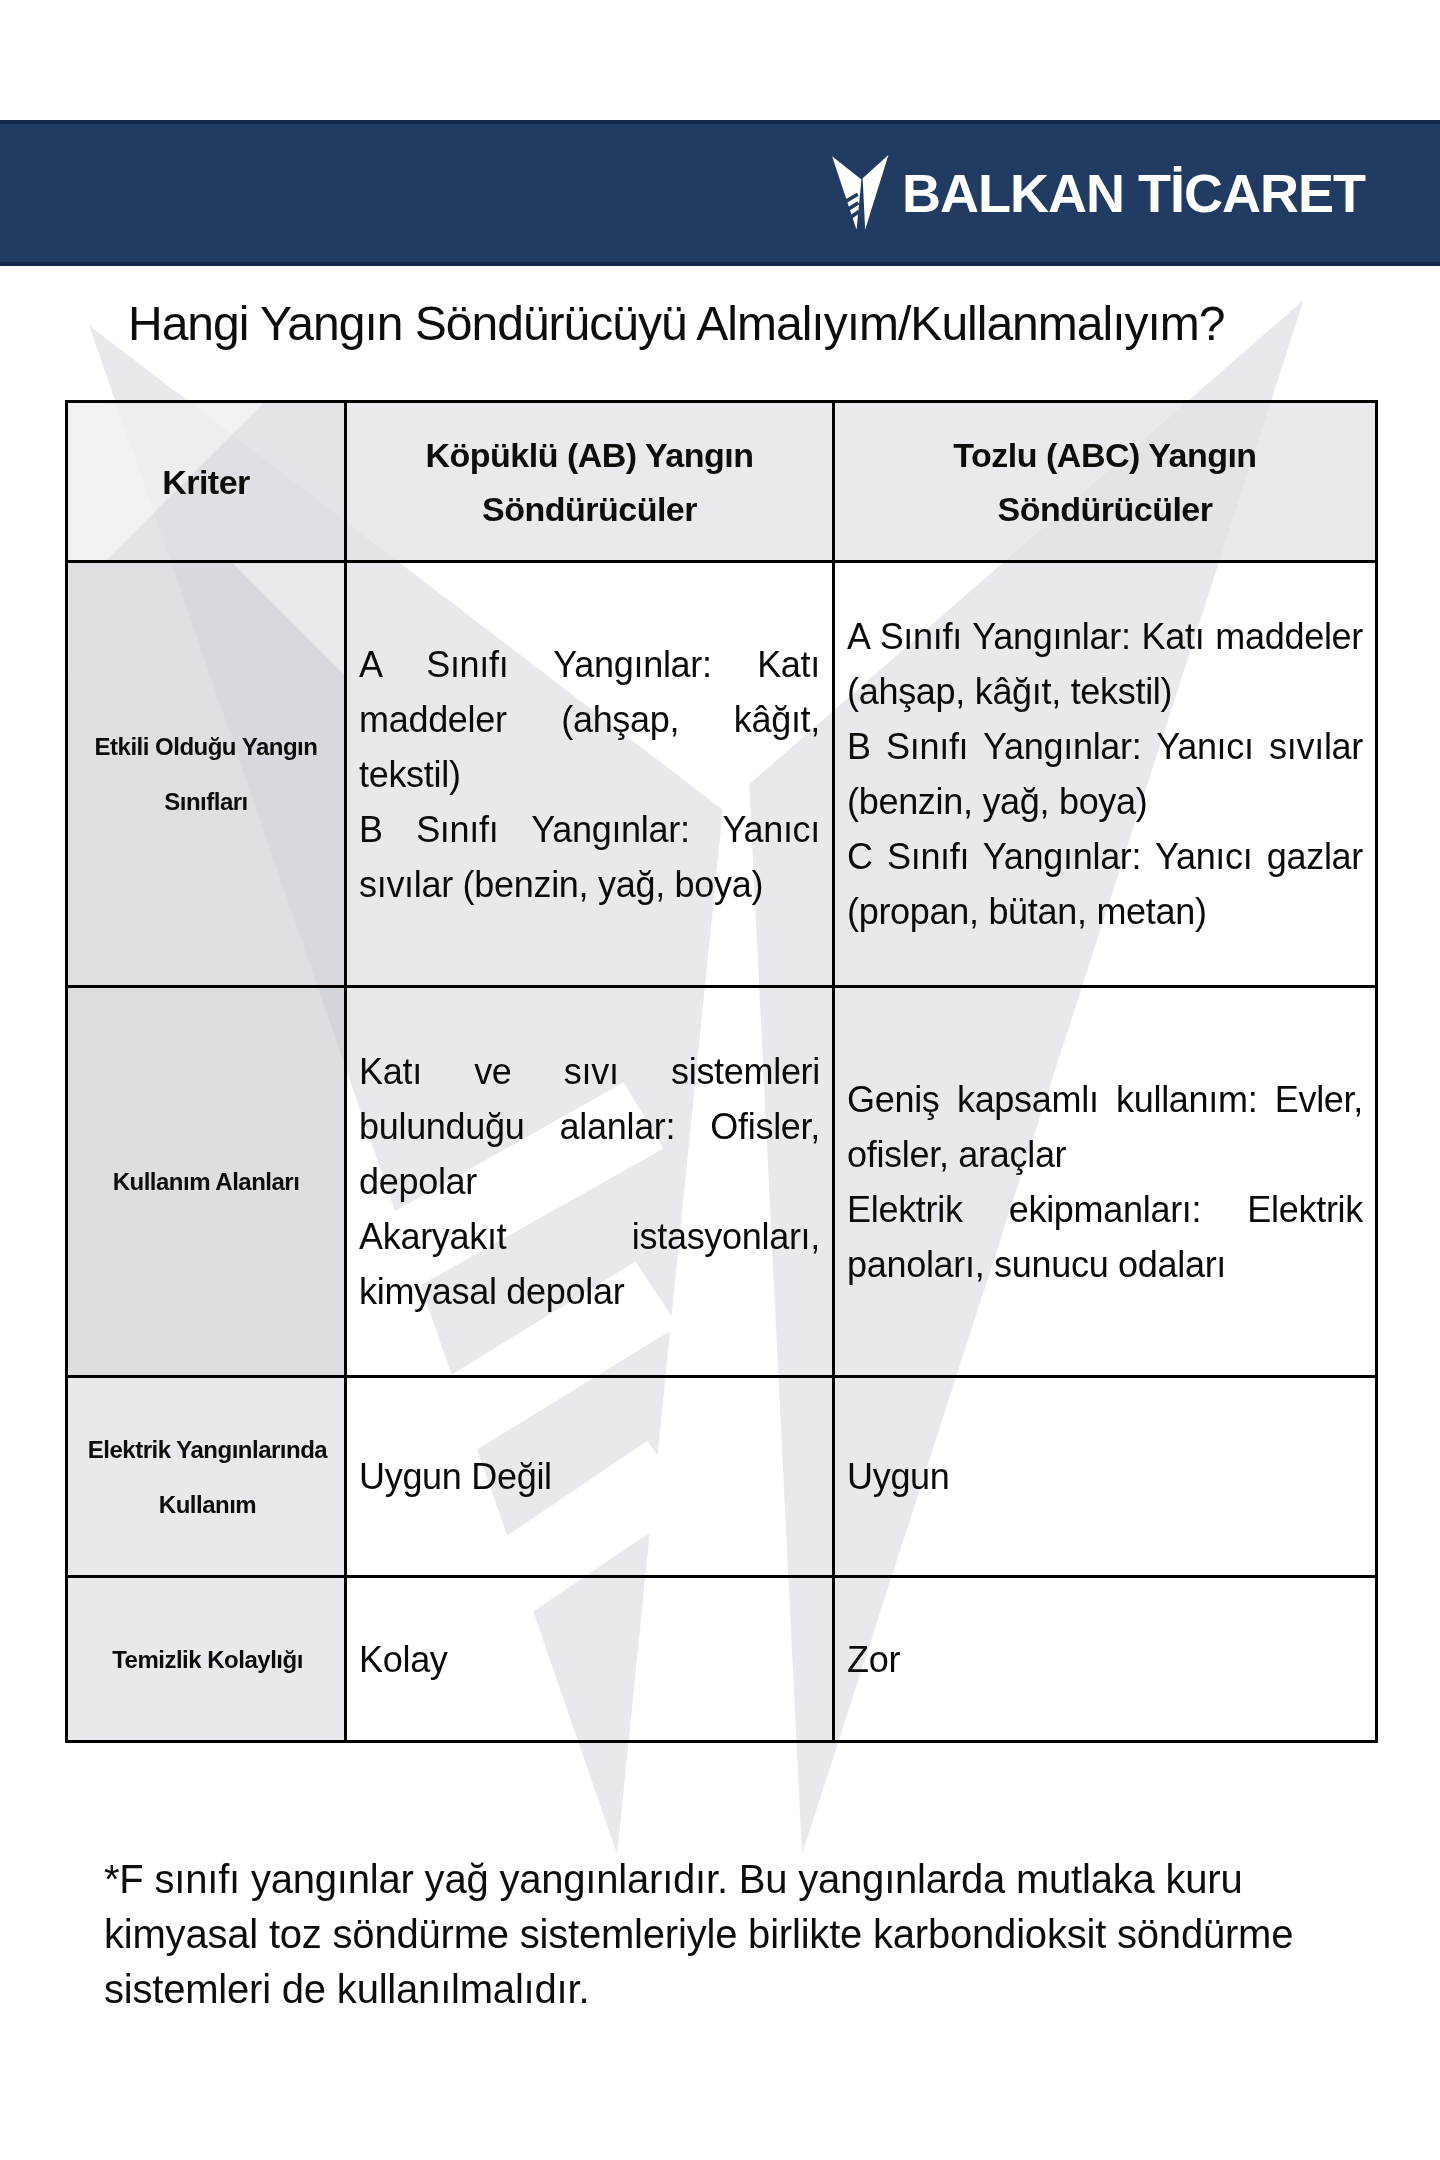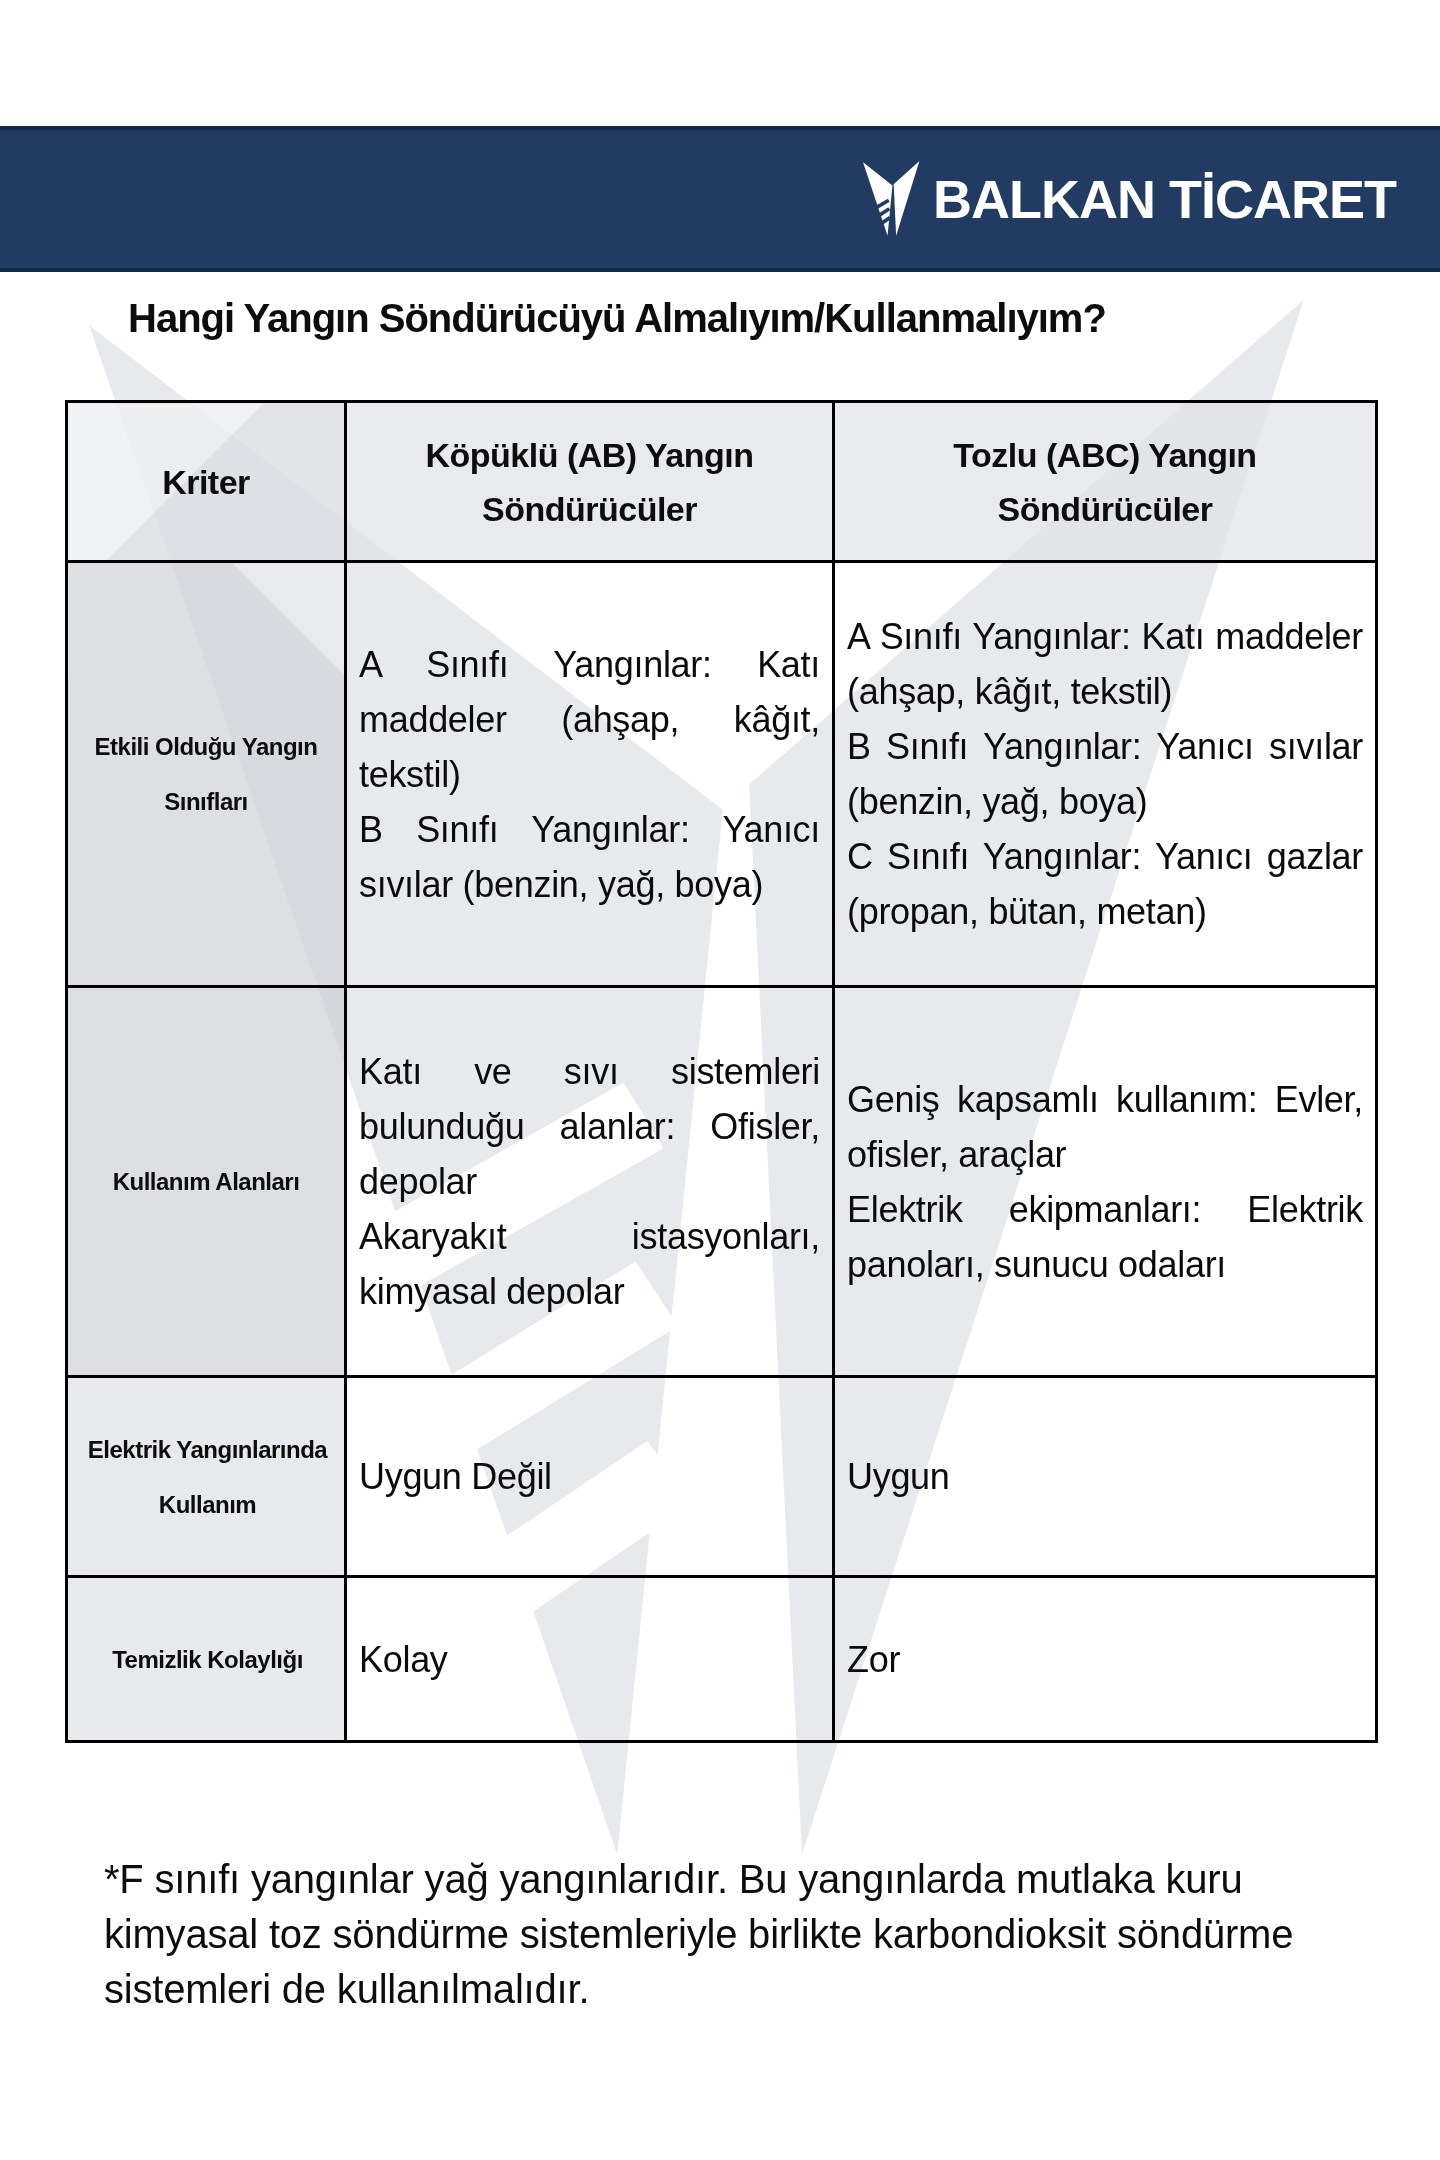--- a/index.html
+++ b/index.html
@@ -19,22 +19,21 @@
     left: 0; top: 120px;
     width: 100%;
     height: 146px;
     background: #223b63;
     border-top: 4px solid #142849;
     border-bottom: 4px solid #142849;
     box-sizing: border-box;
     display: flex;
     align-items: center;
     justify-content: flex-end;
-    padding-right: 44px;
-    margin-top: 6px;
+    padding-right: 75px;
   }
   .logo { display: flex; align-items: center; gap: 12px; }
   .logo-icon { width: 62px; height: 76px; display: block; }
   .logo-icon .wing { fill: #ffffff; }
   .logo-icon .stripe { stroke: #223b63; stroke-width: 6; }
   .logo-text {
     color: #ffffff;
     font-size: 54px;
     font-weight: bold;
     letter-spacing: -1px;
@@ -49,22 +48,22 @@
     z-index: 0;
   }
   .watermark .wing { fill: #e7e9ed; }
   .watermark .stripe { stroke: #ffffff; stroke-width: 6; }
 
   
   .title {
     position: absolute;
     left: 128px; top: 296px;
     margin: 0;
-    font-size: 40px;
-    font-weight: bold;
+    font-size: 48px;
+    font-weight: normal;
     letter-spacing: -1px;
     z-index: 2;
     white-space: nowrap;
   }
 
   
   .cmp {
     position: absolute;
     left: 65px; top: 400px;
     width: 1310px;

